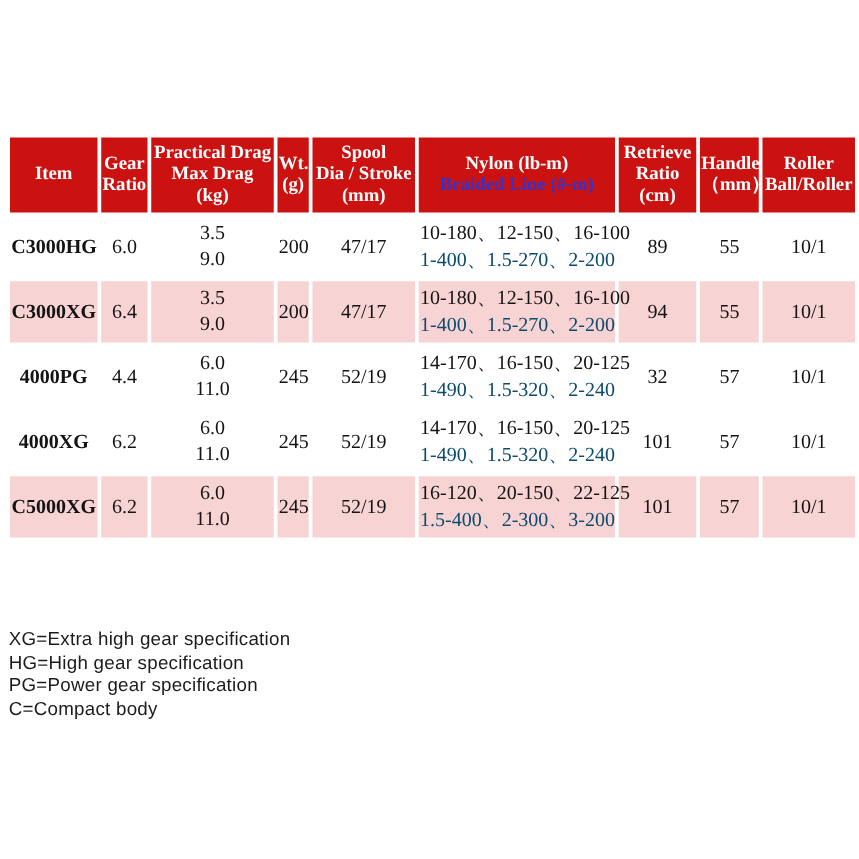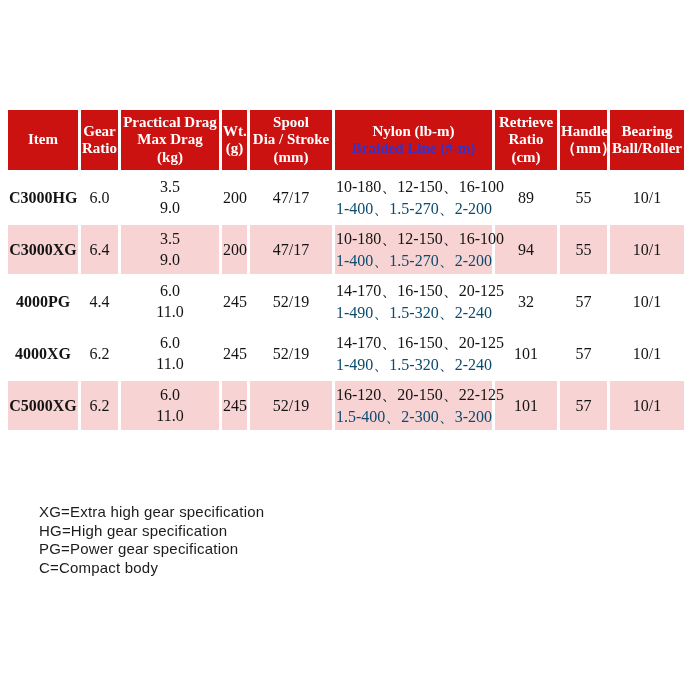--- a/index.html
+++ b/index.html
@@ -30,21 +30,20 @@
   td.item { font-weight:bold; font-size:16px;margin-left:48px; }
   td.two-line span { display:block; line-height:1.3; }
   td.linecap { font-size:15px; }
   .nyl { display:block; line-height:1.35; white-space:nowrap; }
   .braided { color:#0c4a6e; }
   .footnotes {
     position:absolute; left:7px; top:503px;
     font-family:"Liberation Sans", sans-serif;
     font-size:15px; line-height:18.5px; color:#1c1c1c;
     letter-spacing:0.2px;
-    margin-left:32px;
   }
   .footnotes div { white-space:nowrap; }
 </style>
 </head>
 <body>
 
 <div class="page">
 
   <table class="spec">
     <colgroup>
@@ -88,21 +87,21 @@
         <th>
           <span class="hl">Retrieve</span>
           <span class="hl">Ratio</span>
           <span class="hl">(cm)</span>
         </th>
         <th>
           <span class="hl">Handle</span>
           <span class="hl">（mm）</span>
         </th>
         <th>
-          <span class="hl">Bearing</span>
+          <span class="hl">Roller</span>
           <span class="hl">Ball/Roller</span>
         </th>
       </tr>
     </thead>
     <tbody>
       <tr>
         <td class="item">C3000HG</td>
         <td>6.0</td>
         <td class="two-line">
           <span>3.5</span>

